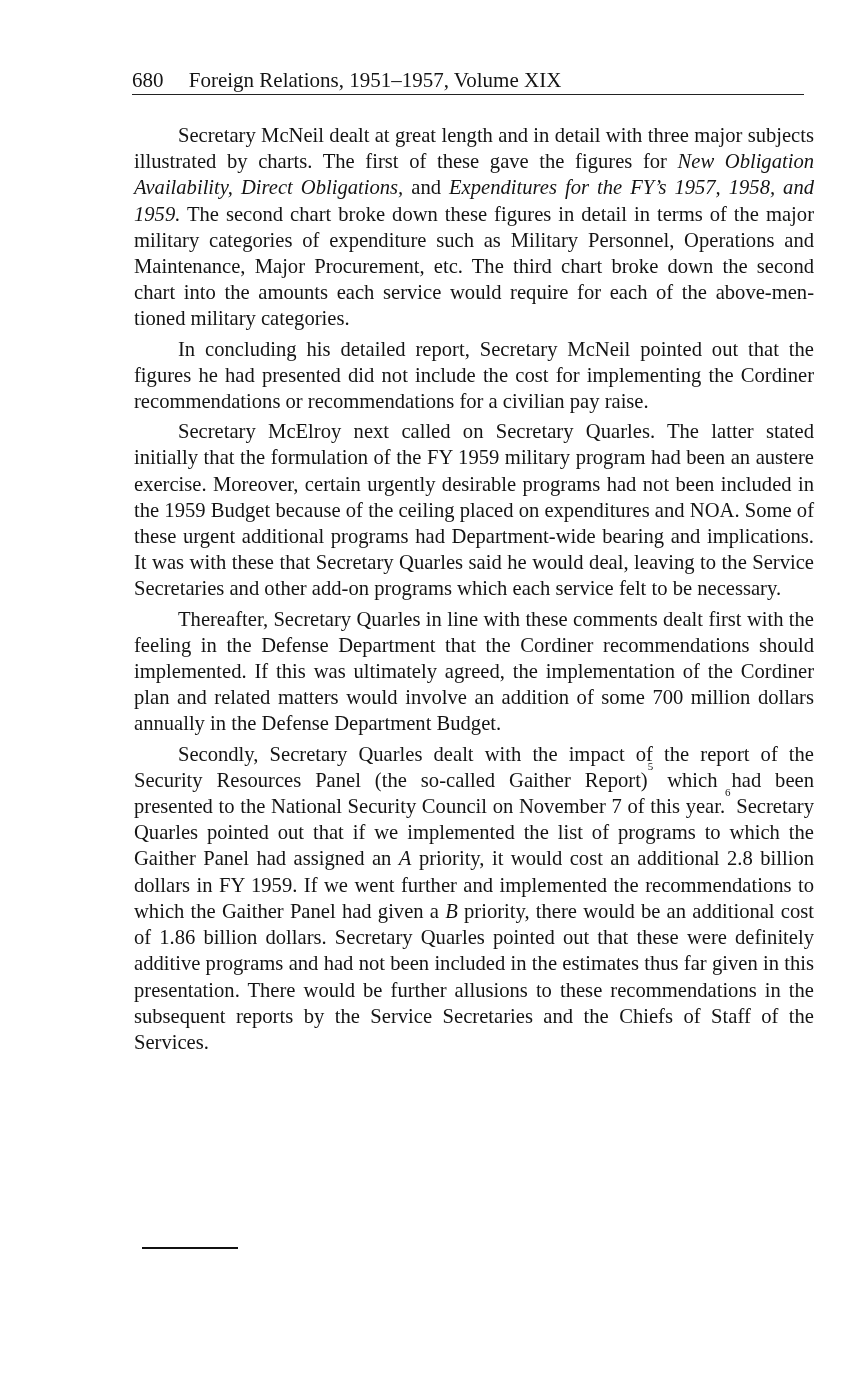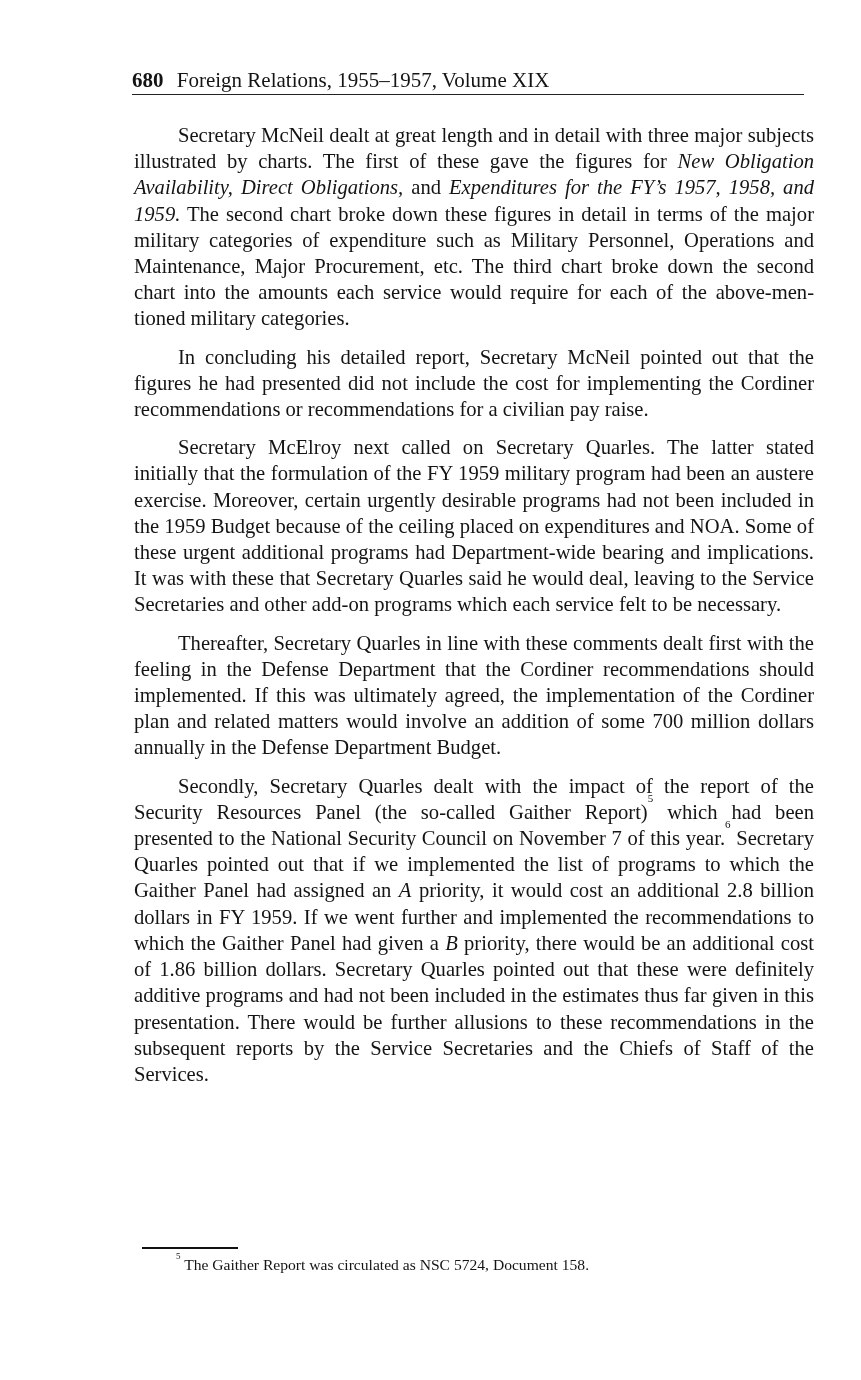--- a/index.html
+++ b/index.html
@@ -5,54 +5,53 @@
   html, body { margin:0; padding:0; }
   body {
     width:861px; height:1380px; background:#ffffff; position:relative; overflow:hidden;
     font-family:"Liberation Serif","DejaVu Serif",serif; color:#141414;
   }
   .header {
     position:absolute; left:132px; top:66px; width:672px; height:28px;
     border-bottom:1.6px solid #222;
     font-size:21px; line-height:28px; white-space:nowrap;
   }
-  .header .pg { margin-right:8px;font-weight:bold; }
+  .header .pg { margin-right:20px; }
   .body-text {
     position:absolute; left:134px; top:122px; width:680px;
     font-size:20.6px; line-height:26.2px; text-align:justify;
     hyphens:manual;
   }
   .body-text p { margin:0; text-indent:44px; }
-  .body-text p + p { margin-top:12px; }
+  .body-text p + p { margin-top:4px; }
   .body-text i { font-style:italic; }
   sup { font-size:11px; vertical-align:top; position:relative; top:-1px; line-height:0; }
   .fn-rule {
     position:absolute; left:142px; top:1247px; width:96px; height:0;
     border-top:2.4px solid #111;
   }
   .footnotes {
     position:absolute; left:176px; top:1254px; width:620px;
     font-size:15.6px; line-height:21px;
   }
   .footnotes div { margin:0; }
   .footnotes sup { font-size:9px; top:2px; }
 </style>
 </head>
 <body>
 
 <div class="header">
   <span class="pg">680</span>
-  <span>Foreign Relations, 1955–1957, Volume XIX</span>
+  <span>Foreign Relations, 1951–1957, Volume XIX</span>
 </div>
 
 <div class="body-text">
   <p><span>Secretary McNeil dealt at great length and in detail with three major subjects illustrated by charts. The first of these gave the figures for </span><i>New Obligation Availability, Direct Obligations,</i><span> and </span><i>Expenditures for the FY’s 1957, 1958, and 1959.</i><span> The second chart broke down these figures in detail in terms of the major military categories of expendi­ture such as Military Personnel, Operations and Maintenance, Major Procurement, etc. The third chart broke down the second chart into the amounts each service would require for each of the above-men­tioned military categories.</span></p>
   <p><span>In concluding his detailed report, Secretary McNeil pointed out that the figures he had presented did not include the cost for imple­menting the Cordiner recommendations or recommendations for a civilian pay raise.</span></p>
   <p><span>Secretary McElroy next called on Secretary Quarles. The latter stated initially that the formulation of the FY 1959 military program had been an austere exercise. Moreover, certain urgently desirable programs had not been included in the 1959 Budget because of the ceiling placed on expenditures and NOA. Some of these urgent addi­tional programs had Department-wide bearing and implications. It was with these that Secretary Quarles said he would deal, leaving to the Service Secretaries and other add-on programs which each service felt to be necessary.</span></p>
   <p><span>Thereafter, Secretary Quarles in line with these comments dealt first with the feeling in the Defense Department that the Cordiner recommendations should implemented. If this was ultimately agreed, the implementation of the Cordiner plan and related matters would involve an addition of some 700 million dollars annually in the De­fense Department Budget.</span></p>
   <p><span>Secondly, Secretary Quarles dealt with the impact of the report of the Security Resources Panel (the so-called Gaither Report)</span><sup>5</sup><span> which had been presented to the National Security Council on November 7 of this year.</span><sup>6</sup><span> Secretary Quarles pointed out that if we implemented the list of programs to which the Gaither Panel had assigned an </span><i>A</i><span> priority, it would cost an additional 2.8 billion dollars in FY 1959. If we went further and implemented the recommendations to which the Gaither Panel had given a </span><i>B</i><span> priority, there would be an additional cost of 1.86 billion dollars. Secretary Quarles pointed out that these were definitely additive programs and had not been included in the esti­mates thus far given in this presentation. There would be further allusions to these recommendations in the subsequent reports by the Service Secretaries and the Chiefs of Staff of the Services.</span></p>
 </div>
 
 <div class="fn-rule"></div>
 
 <div class="footnotes">
-  <div><sup>5</sup> <span>The Gaither Report was circulated as NSC 5724, Document 158.</span></div>
 </div>
 
 </body></html>

